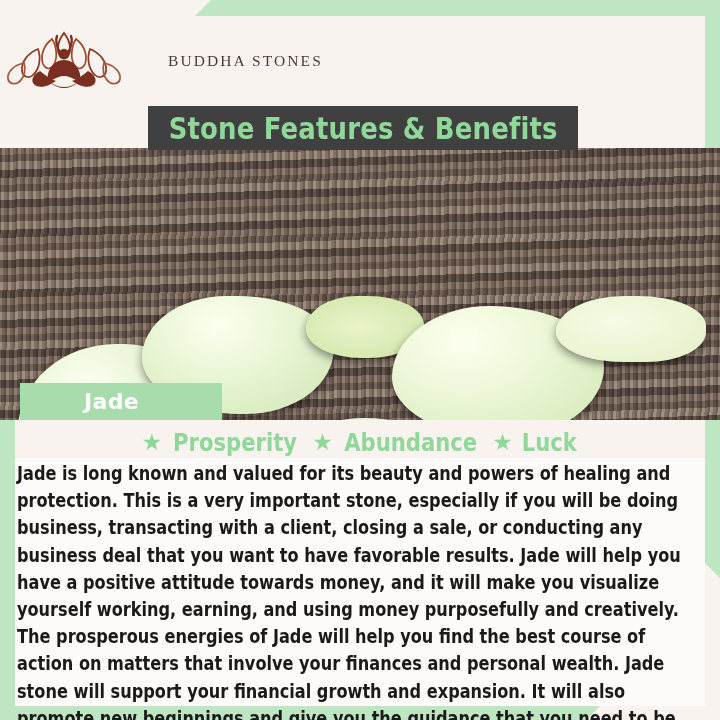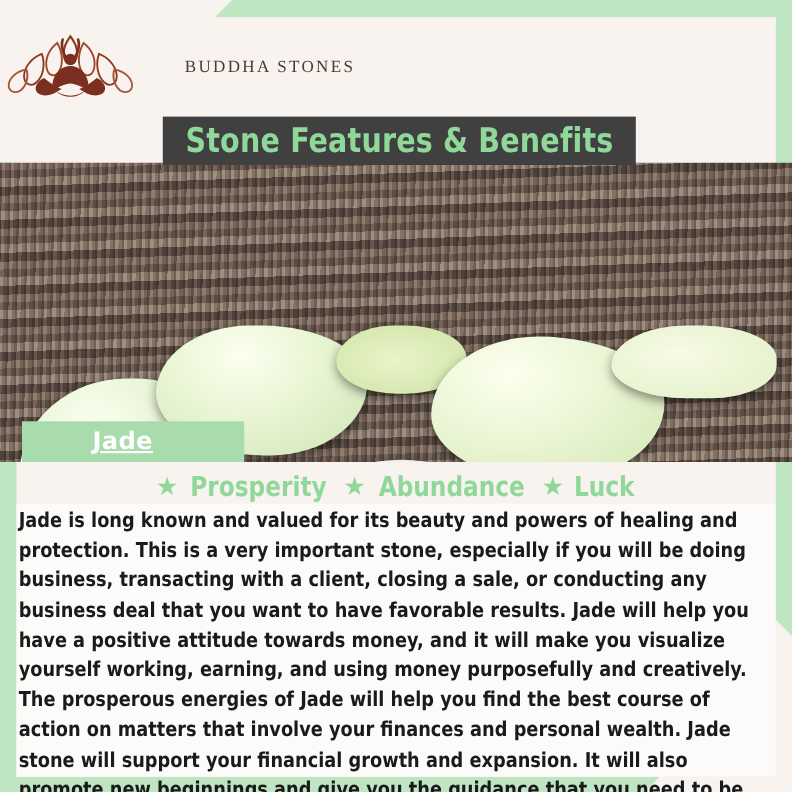--- a/index.html
+++ b/index.html
@@ -170,21 +170,20 @@
     align-items: center;
     z-index: 5;
   }
   .jade-bar .jade-text {
     margin-left: 64px;
     font-family: "DejaVu Sans", "Liberation Sans", sans-serif;
     font-weight: bold;
     font-size: 22px;
     color: #ffffff;
     letter-spacing: 0.3px;
-    text-decoration: underline;
   }
 
   
   .keywords {
     position: absolute;
     top: 428px;
     left: 0;
     width: 720px;
     display: flex;
     align-items: center;

